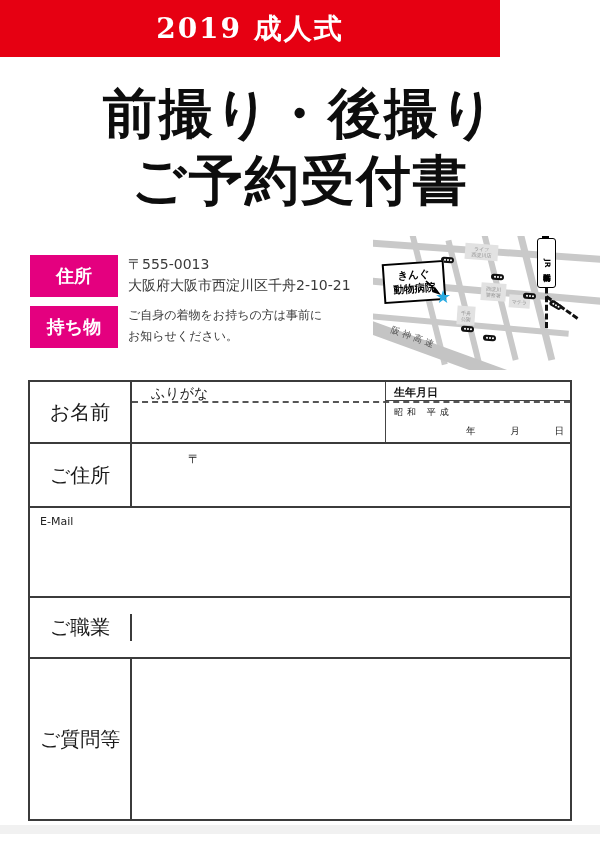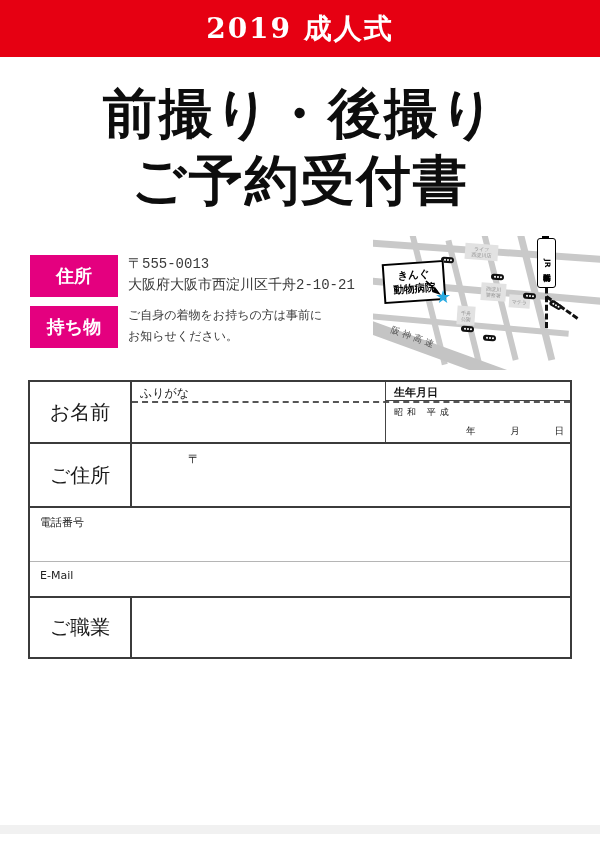--- a/index.html
+++ b/index.html
@@ -1,36 +1,36 @@
 <!DOCTYPE html>
 <html><head>
 <meta charset="utf-8">
 <style>
   html,body{margin:0;padding:0;background:#fff;}
   .page{position:relative;width:600px;height:849px;background:#ffffff;overflow:hidden;
         font-family:"DejaVu Sans","Liberation Sans",sans-serif;}
 
   
-  .header{position:absolute;left:0;top:0;width:600px;height:57px;background:#e60012;
+  .header{position:absolute;left:0;top:0;width:500px;height:57px;background:#e60012;
           display:flex;align-items:center;justify-content:center;}
   .header-title{color:#fff;font-family:"DejaVu Serif","Liberation Serif",serif;
                 font-weight:bold;font-size:28px;letter-spacing:2px;}
 
   
   .main-title{position:absolute;left:0;top:80px;width:600px;text-align:center;
               font-family:"DejaVu Serif","Liberation Serif",serif;font-weight:bold;
               color:#0d0d0d;font-size:54px;line-height:67px;letter-spacing:2px;}
 
   
   .tag{position:absolute;left:30px;width:88px;height:42px;background:#e4007f;color:#fff;
        font-weight:bold;font-size:18px;display:flex;align-items:center;justify-content:center;}
   .tag-address{top:255px;}
   .tag-items{top:306px;}
   .info-text{position:absolute;left:128px;color:#3a3a3a;font-size:14px;line-height:21px;}
-  .info-address{top:254px;font-family:Liberation Mono, monospace;}
+  .info-address{top:254px;}
   .info-items{top:305px;font-size:12px;}
 
   
   .map{position:absolute;left:373px;top:236px;width:227px;height:134px;background:#fff;overflow:hidden;}
   .road{position:absolute;background:#c9c9c9;}
   .rh1{left:-8px;top:12px;width:250px;height:7px;transform:rotate(4deg);}
   .rh2{left:-8px;top:52px;width:250px;height:7px;transform:rotate(5deg);}
   .rh3{left:-4px;top:86px;width:200px;height:6px;transform:rotate(5deg);}
   .rv1{left:-12px;top:60px;width:135px;height:6px;transform:rotate(76deg);}
   .rv2{left:28px;top:62px;width:125px;height:6px;transform:rotate(76deg);}
@@ -64,22 +64,22 @@
   .sg4{left:88px;top:90px;} .sg5{left:110px;top:99px;} .sg6{left:176px;top:66px;transform:rotate(30deg);}
 
   
   .form-table{position:absolute;left:28px;top:380px;width:544px;border:2px solid #3b3b3b;
               background:#fff;box-sizing:border-box;}
   .frow{display:flex;border-top:2px solid #3b3b3b;}
   .frow:first-child{border-top:none;}
   .fl{width:100px;border-right:2px solid #3b3b3b;display:flex;align-items:center;justify-content:center;
       font-size:20px;color:#1a1a1a;flex:0 0 100px;}
   .fc{flex:1;position:relative;}
-  .r-name{height:60px;} .r-addr{height:62px;gap:44px;} .r-contact{height:88px;} .r-job{height:59px;} .r-quest{height:160px;}
-  .furigana-label{position:absolute;left:8px;top:3px;font-size:12px;color:#222;}
+  .r-name{height:60px;} .r-addr{height:62px;gap:44px;} .r-contact{height:88px;} .r-job{height:59px;align-items:center;} .r-quest{height:160px;}
+  .furigana-label{position:absolute;left:19px;top:3px;font-size:14px;color:#222;}
   .furigana-line{position:absolute;left:0;right:0;top:19px;border-top:2px dashed #555;}
   .birth-cell{position:absolute;right:0;top:0;bottom:0;width:185px;border-left:1px solid #444;box-sizing:border-box;}
   .birth-head{height:19px;border-bottom:1px solid #444;font-size:11px;font-weight:bold;color:#111;
               padding:3px 0 0 8px;box-sizing:border-box;}
   .birth-era{position:absolute;left:8px;top:24px;font-size:9px;color:#222;letter-spacing:4px;}
   .birth-ymd{position:absolute;left:80px;right:6px;bottom:4px;display:flex;justify-content:space-between;
              font-size:9.5px;color:#222;}
   .postal-mark{position:absolute;left:12px;top:7px;font-size:12px;color:#222;}
   .sub-phone{height:54px;border-bottom:1px solid #b5b5b5;box-sizing:border-box;}
   .sub-email{height:32px;}
@@ -214,31 +214,32 @@
 
     <div class="frow r-addr">
       <div class="fl">ご住所</div>
       <div class="fc">
         <span class="postal-mark">〒</span>
       </div>
     </div>
 
     <div class="frow r-contact">
       <div class="fc">
-        <div class="sub-phone">
-          <div class="sub-label">電話番号</div>
-        </div>
         <div class="sub-email">
           <div class="sub-label">E-Mail</div>
         </div>
       </div>
     </div>
 
     <div class="frow r-job">
       <div class="fl">ご職業</div>
       <div class="fc"></div>
     </div>
 
+    <div class="frow r-quest">
+      <div class="fl">ご質問等</div>
+      <div class="fc"></div>
+    </div>
 
   </div>
 
   <div class="bottom-strip"></div>
 </div>
 
 </body></html>

